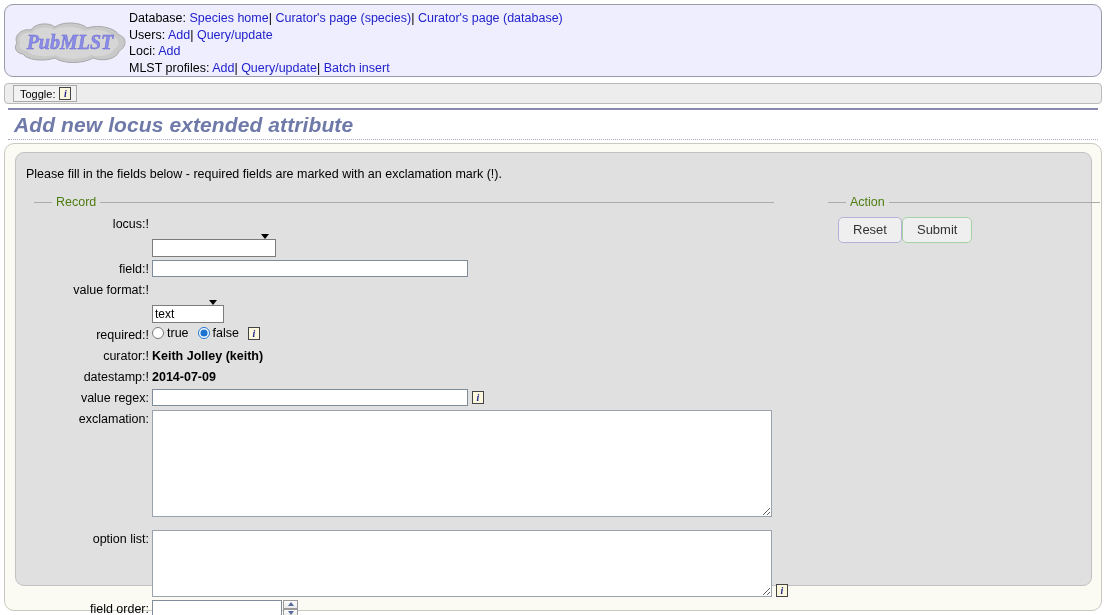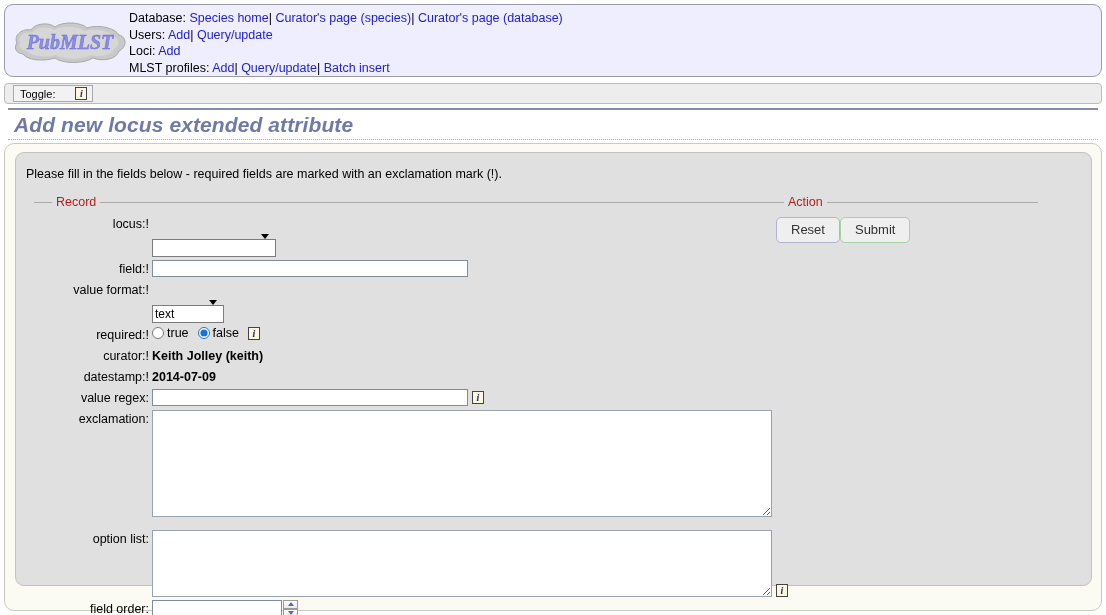--- a/index.html
+++ b/index.html
@@ -61,21 +61,21 @@
   #login-left { font-style: italic; }
   #login-left b { font-style: italic; font-weight: bold; }
   #login-left a { font-style: normal; }
   #toggle-box {
     border: 1px solid #aaaaaa;
     background: #f2f2f2;
     padding: 1px 5px 1px 6px;
     font-size: 11px;
     display: flex;
     align-items: center;
-    gap: 20px;
+    gap: 4px;
   }
 
   
   .info-icon {
     display: inline-block;
     width: 12px; height: 13px;
     border: 1px solid #444444;
     background: #fbf8dd;
     color: #22228c;
     font-style: italic;
@@ -139,31 +139,31 @@
   
   fieldset {
     position: absolute;
     margin: 0;
     border: 1px solid #aaaaaa;
     border-left: none; border-right: none; border-bottom: none;
     padding: 0;
     background: transparent;
   }
   fieldset legend {
-    color: #b91c1c;
+    color: #4d7c0f;
     font-size: 12.5px;
     padding: 0 4px;
     margin-left: 18px;
   }
   #record-fieldset {
     left: 18px; top: 42px;
     width: 740px; height: 380px;
   }
   #action-fieldset {
-    left: 750px; top: 42px;
+    left: 812px; top: 42px;
     width: 272px; height: 60px;
   }
 
   
   .form-rows {
     position: absolute;
     left: 0; top: 6px;
     width: 740px;
   }
   .frow {

